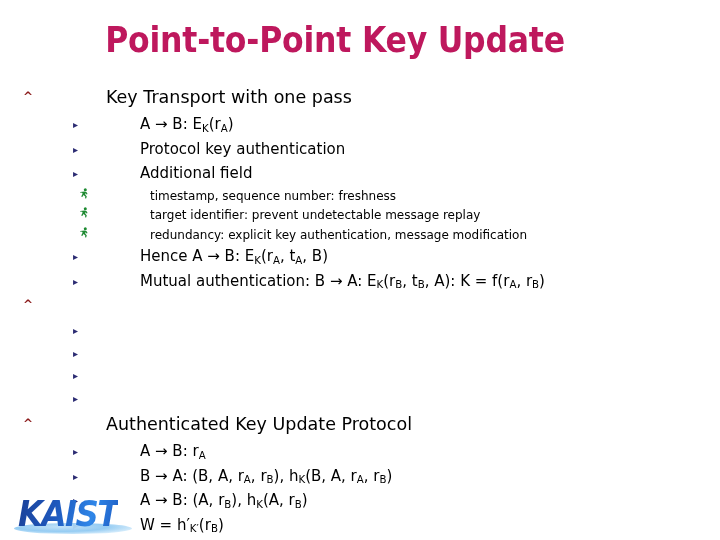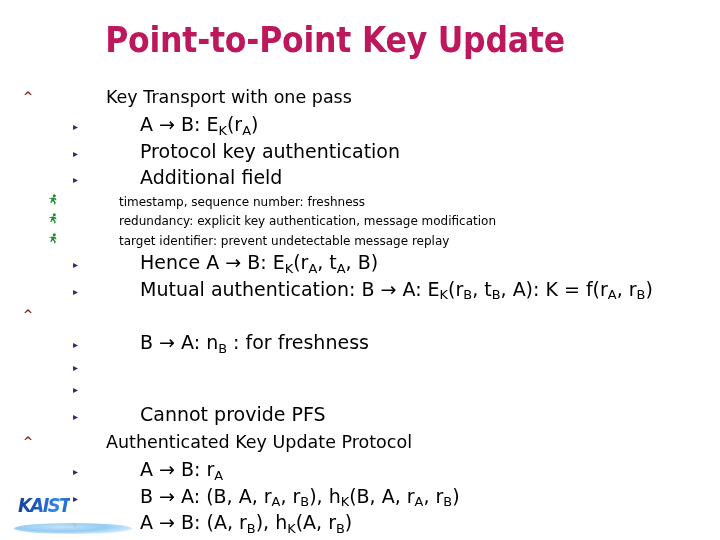--- a/index.html
+++ b/index.html
@@ -88,27 +88,27 @@
     line-height: 22.5px;
   }
   .lvl2 .bullet {
     width: 19px;
     color: #2B2B72;
     font-size: 10px;
     position: relative;
     top: -1px;
   }
   .lvl2 .text {
-    font-size: 19px;
+    font-size: 15px;
     color: #000000;
   }
 
   
   .lvl3 {
-    padding-left: 49px;
+    padding-left: 80px;
     font-size: 12px;
     line-height: 19.5px;
   }
   .lvl3 .bullet {
     width: 22px;
     color: #1E8A32;
     font-size: 11px;
     font-weight: 700;
     position: relative;
     top: -1px;
@@ -131,21 +131,21 @@
     left: 18px;
     bottom: 6px;
     width: 115px;
     height: 42px;
   }
   #kaist-wordmark {
     position: absolute;
     top: 1px;
     left: 0;
     font-family: "DejaVu Sans Condensed", "Liberation Sans Narrow", "Liberation Sans", sans-serif;
-    font-size: 20px;
+    font-size: 36px;
     font-weight: 700;
     font-style: italic;
     letter-spacing: -1.6px;
     background: linear-gradient(105deg, #1a3f96 0%, #1e58bd 38%, #2f86e8 72%, #1c59c0 100%);
     -webkit-background-clip: text;
     background-clip: text;
     color: transparent;
     -webkit-text-fill-color: transparent;
   }
   #kaist-swoosh {
@@ -186,53 +186,51 @@
           <circle cx="5.3" cy="1.7" r="1.5" fill="#1E8A32"></circle>
           <path d="M4.6 3.4 L6.4 3.9 L7.6 6.0 L6.6 6.5 L5.6 4.9 L5.2 6.6 L6.8 8.4 L6.1 10.6 L4.9 10.3 L5.4 8.7 L3.6 7.0 L2.3 9.0 L1.2 8.4 L2.6 5.8 L2.0 4.6 L0.6 5.0 L0.3 3.9 Z" fill="#1E8A32"></path>
         </svg></span>
       <span class="text">timestamp, sequence number: freshness</span>
     </div>
     <div class="line lvl3">
       <span class="bullet" style="color: rgb(30, 138, 50);"><svg width="9" height="11" viewBox="0 0 9 11" aria-hidden="true">
           <circle cx="5.3" cy="1.7" r="1.5" fill="#1E8A32"></circle>
           <path d="M4.6 3.4 L6.4 3.9 L7.6 6.0 L6.6 6.5 L5.6 4.9 L5.2 6.6 L6.8 8.4 L6.1 10.6 L4.9 10.3 L5.4 8.7 L3.6 7.0 L2.3 9.0 L1.2 8.4 L2.6 5.8 L2.0 4.6 L0.6 5.0 L0.3 3.9 Z" fill="#1E8A32"></path>
         </svg></span>
-      <span class="text">redundancy: explicit key authentication, message modification</span>
+      <span class="text">target identifier: prevent undetectable message replay</span>
     </div>
     <div class="line lvl3">
       <span class="bullet" style="color: rgb(30, 138, 50);"><svg width="9" height="11" viewBox="0 0 9 11" aria-hidden="true">
           <circle cx="5.3" cy="1.7" r="1.5" fill="#1E8A32"></circle>
           <path d="M4.6 3.4 L6.4 3.9 L7.6 6.0 L6.6 6.5 L5.6 4.9 L5.2 6.6 L6.8 8.4 L6.1 10.6 L4.9 10.3 L5.4 8.7 L3.6 7.0 L2.3 9.0 L1.2 8.4 L2.6 5.8 L2.0 4.6 L0.6 5.0 L0.3 3.9 Z" fill="#1E8A32"></path>
         </svg></span>
-      <span class="text">target identifier: prevent undetectable message replay</span>
+      <span class="text">redundancy: explicit key authentication, message modification</span>
     </div>
     <div class="line lvl2">
       <span class="bullet" style="color: rgb(43, 43, 114);">▸</span>
       <span class="text">Hence A → B: E<sub>K</sub>(r<sub>A</sub>, t<sub>A</sub>, B)</span>
     </div>
     <div class="line lvl2">
       <span class="bullet" style="color: rgb(43, 43, 114);">▸</span>
       <span class="text">Mutual authentication: B → A: E<sub>K</sub>(r<sub>B</sub>, t<sub>B</sub>, A): K = f(r<sub>A</sub>, r<sub>B</sub>)</span>
     </div>
     <div class="line lvl1">
       <span class="bullet" style="color: rgb(139, 26, 26);">^</span>
     </div>
     <div class="line lvl2">
       <span class="bullet" style="color: rgb(43, 43, 114);">▸</span>
-      <span class="text">B → A: n<sub>B</sub> : for freshness</span>
-    </div>
-    <div class="line lvl2">
-      <span class="bullet" style="color: rgb(43, 43, 114);">▸</span>
-    </div>
-    <div class="line lvl2">
-      <span class="bullet" style="color: rgb(43, 43, 114);">▸</span>
-    </div>
-    <div class="line lvl2">
-      <span class="bullet" style="color: rgb(43, 43, 114);">▸</span>
-      <span class="text">Cannot provide PFS</span>
+    </div>
+    <div class="line lvl2">
+      <span class="bullet" style="color: rgb(43, 43, 114);">▸</span>
+    </div>
+    <div class="line lvl2">
+      <span class="bullet" style="color: rgb(43, 43, 114);">▸</span>
+    </div>
+    <div class="line lvl2">
+      <span class="bullet" style="color: rgb(43, 43, 114);">▸</span>
     </div>
     <div class="line lvl1">
       <span class="bullet" style="color: rgb(139, 26, 26);">^</span>
       <span class="text">Authenticated Key Update Protocol</span>
     </div>
     <div class="line lvl2">
       <span class="bullet" style="color: rgb(43, 43, 114);">▸</span>
       <span class="text">A → B: r<sub>A</sub></span>
     </div>
     <div class="line lvl2">

